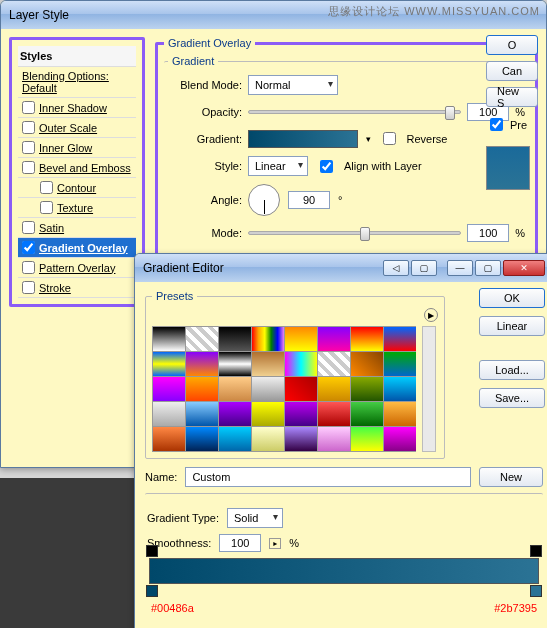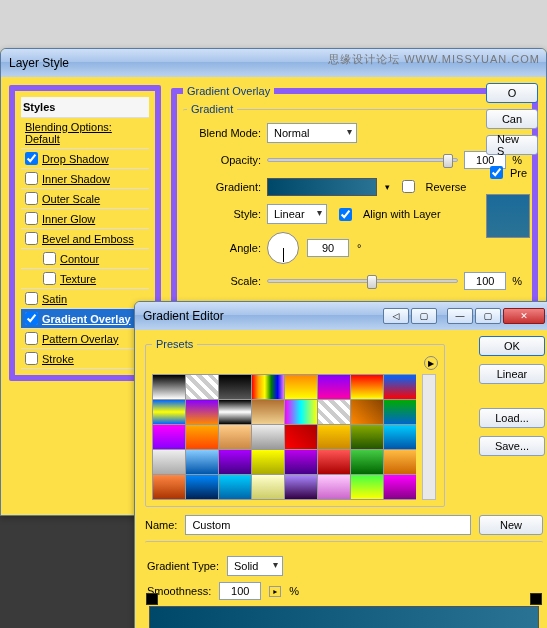--- a/index.html
+++ b/index.html
@@ -1,28 +1,28 @@
 <!DOCTYPE html>
 <html><head>
 <meta charset="utf-8">
 <style>
   * { box-sizing: border-box; font-family: "Segoe UI", Tahoma, sans-serif; font-size: 11px; }
   body { margin: 0; width: 547px; height: 628px; background: #d6d6d6; position: relative; overflow: hidden; }
-  .window { position: absolute; background: #fde047; border: 1px solid #5a7aa0; border-radius: 6px 6px 0 0; box-shadow: 0 2px 6px rgba(0,0,0,.3); margin-top: 48px; }
+  .window { position: absolute; background: #fef9c3; border: 1px solid #5a7aa0; border-radius: 6px 6px 0 0; box-shadow: 0 2px 6px rgba(0,0,0,.3); }
   .titlebar { height: 28px; background: linear-gradient(#cfe0f7,#a9c5eb 45%,#8fb3e2 46%,#bcd3ef); border-radius: 5px 5px 0 0; display: flex; align-items: center; padding: 0 8px; color: #000; }
   .titlebar .title { flex: 1; font-size: 12px; }
   .winbtn { width: 26px; height: 16px; margin-left: 2px; border: 1px solid #5a7aa0; border-radius: 2px; background: linear-gradient(#f5faff,#cfe0f7); display: inline-flex; align-items: center; justify-content: center; font-size: 9px; }
   .winbtn.close { background: linear-gradient(#f08080,#c83232); color: #fff; width: 42px; border-color: #8a1a1a; }
   .client { padding: 8px; display: flex; gap: 10px; }
 
   
   #layerstyle { left: 0; top: 0; width: 547px; height: 468px; }
-  fieldset { border: 6px solid #8b5cf6; border-radius: 2px; margin: 0; padding: 6px; }
+  fieldset { border: 3px solid #8b5cf6; border-radius: 2px; margin: 0; padding: 6px; }
   legend { padding: 0 4px; color: #0a3a8a; }
-  .styles-list { width: 152px; }
+  .styles-list { width: 136px; }
   .styles-list .heading { display: block; padding: 4px 2px; background: #f6f6f6; border-bottom: 1px solid #ddd; font-weight: bold; }
   .styles-list .row { display: flex; align-items: center; gap: 4px; padding: 3px 4px; border-bottom: 1px solid #ddd; text-decoration: underline; }
   .styles-list .row.sel { background: #1f6fd0; color: #fff; font-weight: bold; }
   .styles-list .row.indent { padding-left: 22px; }
   .styles-list input[type=checkbox] { margin: 0; }
 
   .overlay-panel { flex: 1; }
   .grid { display: grid; grid-template-columns: 80px 1fr; row-gap: 8px; align-items: center; }
   .lbl { text-align: right; padding-right: 6px; }
   .slider { display: flex; align-items: center; gap: 6px; }
@@ -72,24 +72,20 @@
   </div>
   <div class="watermark">思缘设计论坛  WWW.MISSYUAN.COM</div>
   <div class="client">
     <fieldset class="styles-list">
       <span class="heading">Styles</span>
       <div class="row">
           <span>Blending Options: Default</span>
         </div>
       <div id="styles-rows">
           <div class="row">
-            <input type="checkbox" checked="" style="">
-            <span>Drop Shadow</span>
-          </div>
-          <div class="row">
             <input type="checkbox" style="">
             <span>Inner Shadow</span>
           </div>
           <div class="row">
             <input type="checkbox" style="">
             <span>Outer Scale</span>
           </div>
           <div class="row">
             <input type="checkbox" style="">
             <span>Inner Glow</span>
@@ -161,21 +157,21 @@
             <span>Align with Layer</span>
           </div>
 
           <span class="lbl">Angle:</span>
           <div style="display:flex;align-items:center;gap:8px;">
             <span class="angle"></span>
             <span class="numbox">90</span>
             <span>°</span>
           </div>
 
-          <span class="lbl">Scale:</span>
+          <span class="lbl">Mode:</span>
           <div class="slider">
             <div class="track">
                 <div class="thumb" style="left:55%"></div>
               </div>
             <span class="numbox">100</span>
             <span>%</span>
           </div>
         </div>
         <div style="display:flex;gap:8px;justify-content:center;margin-top:12px;">
           <span class="btn">Make Default</span>

